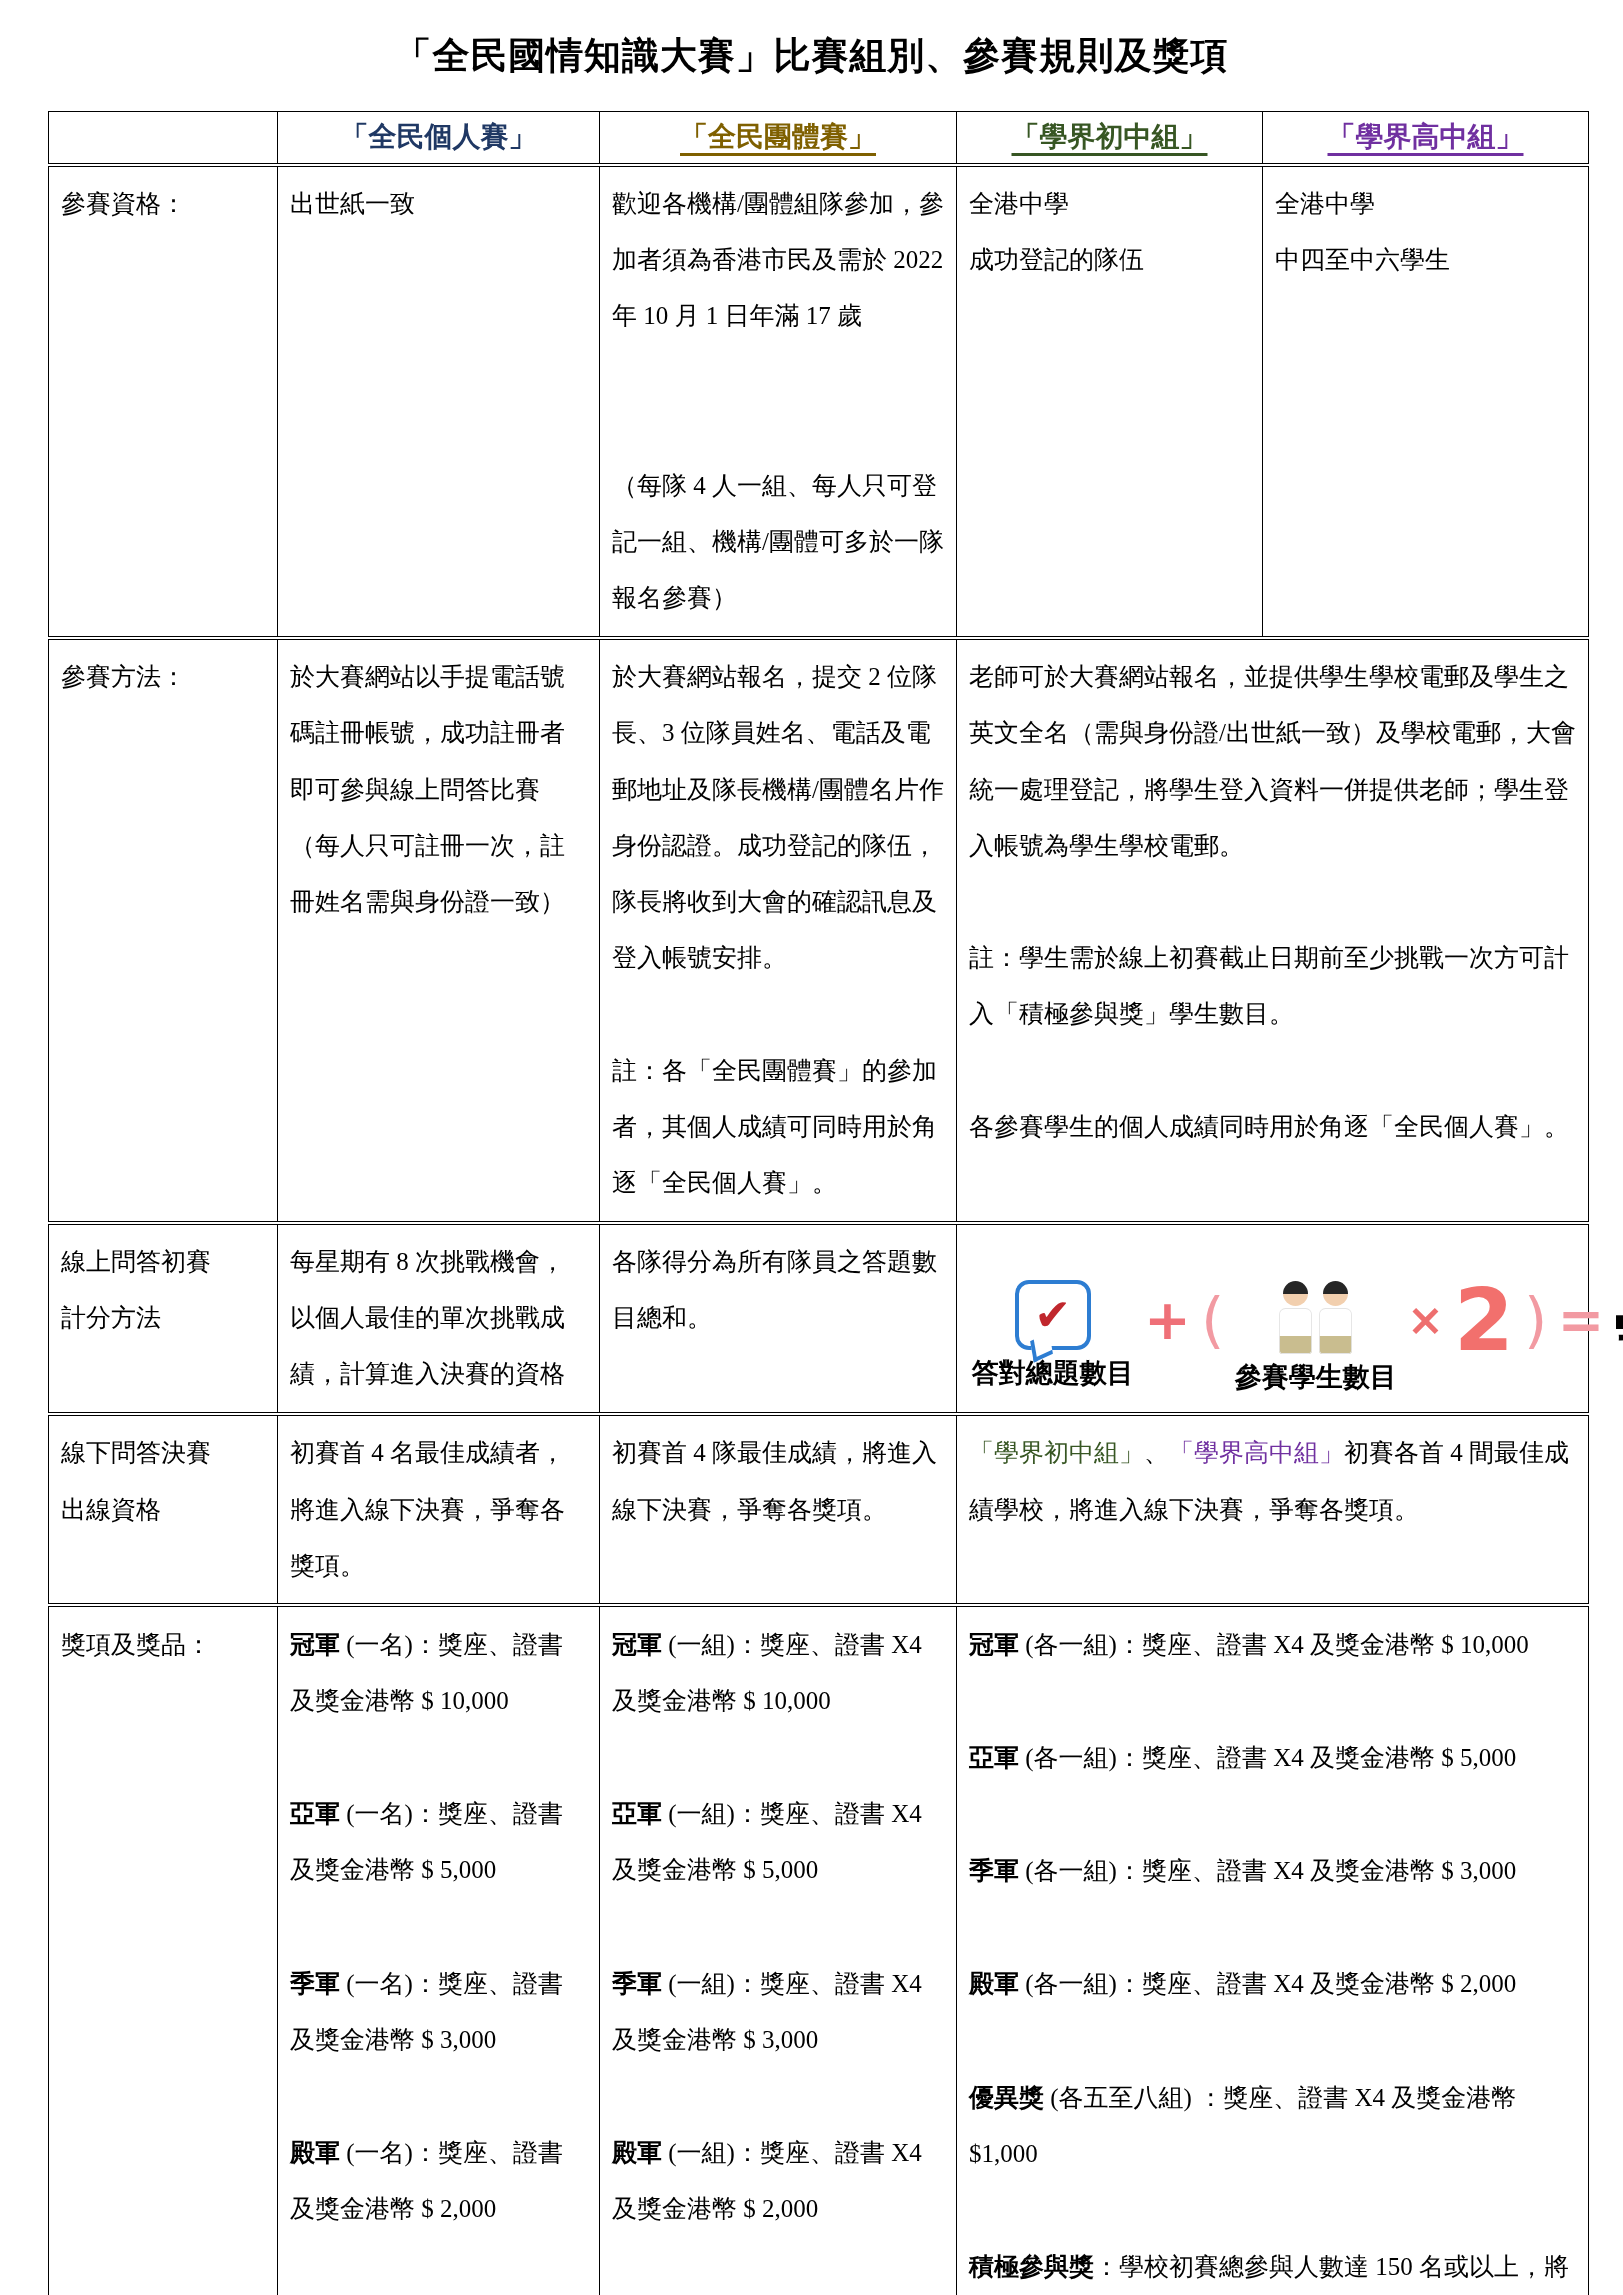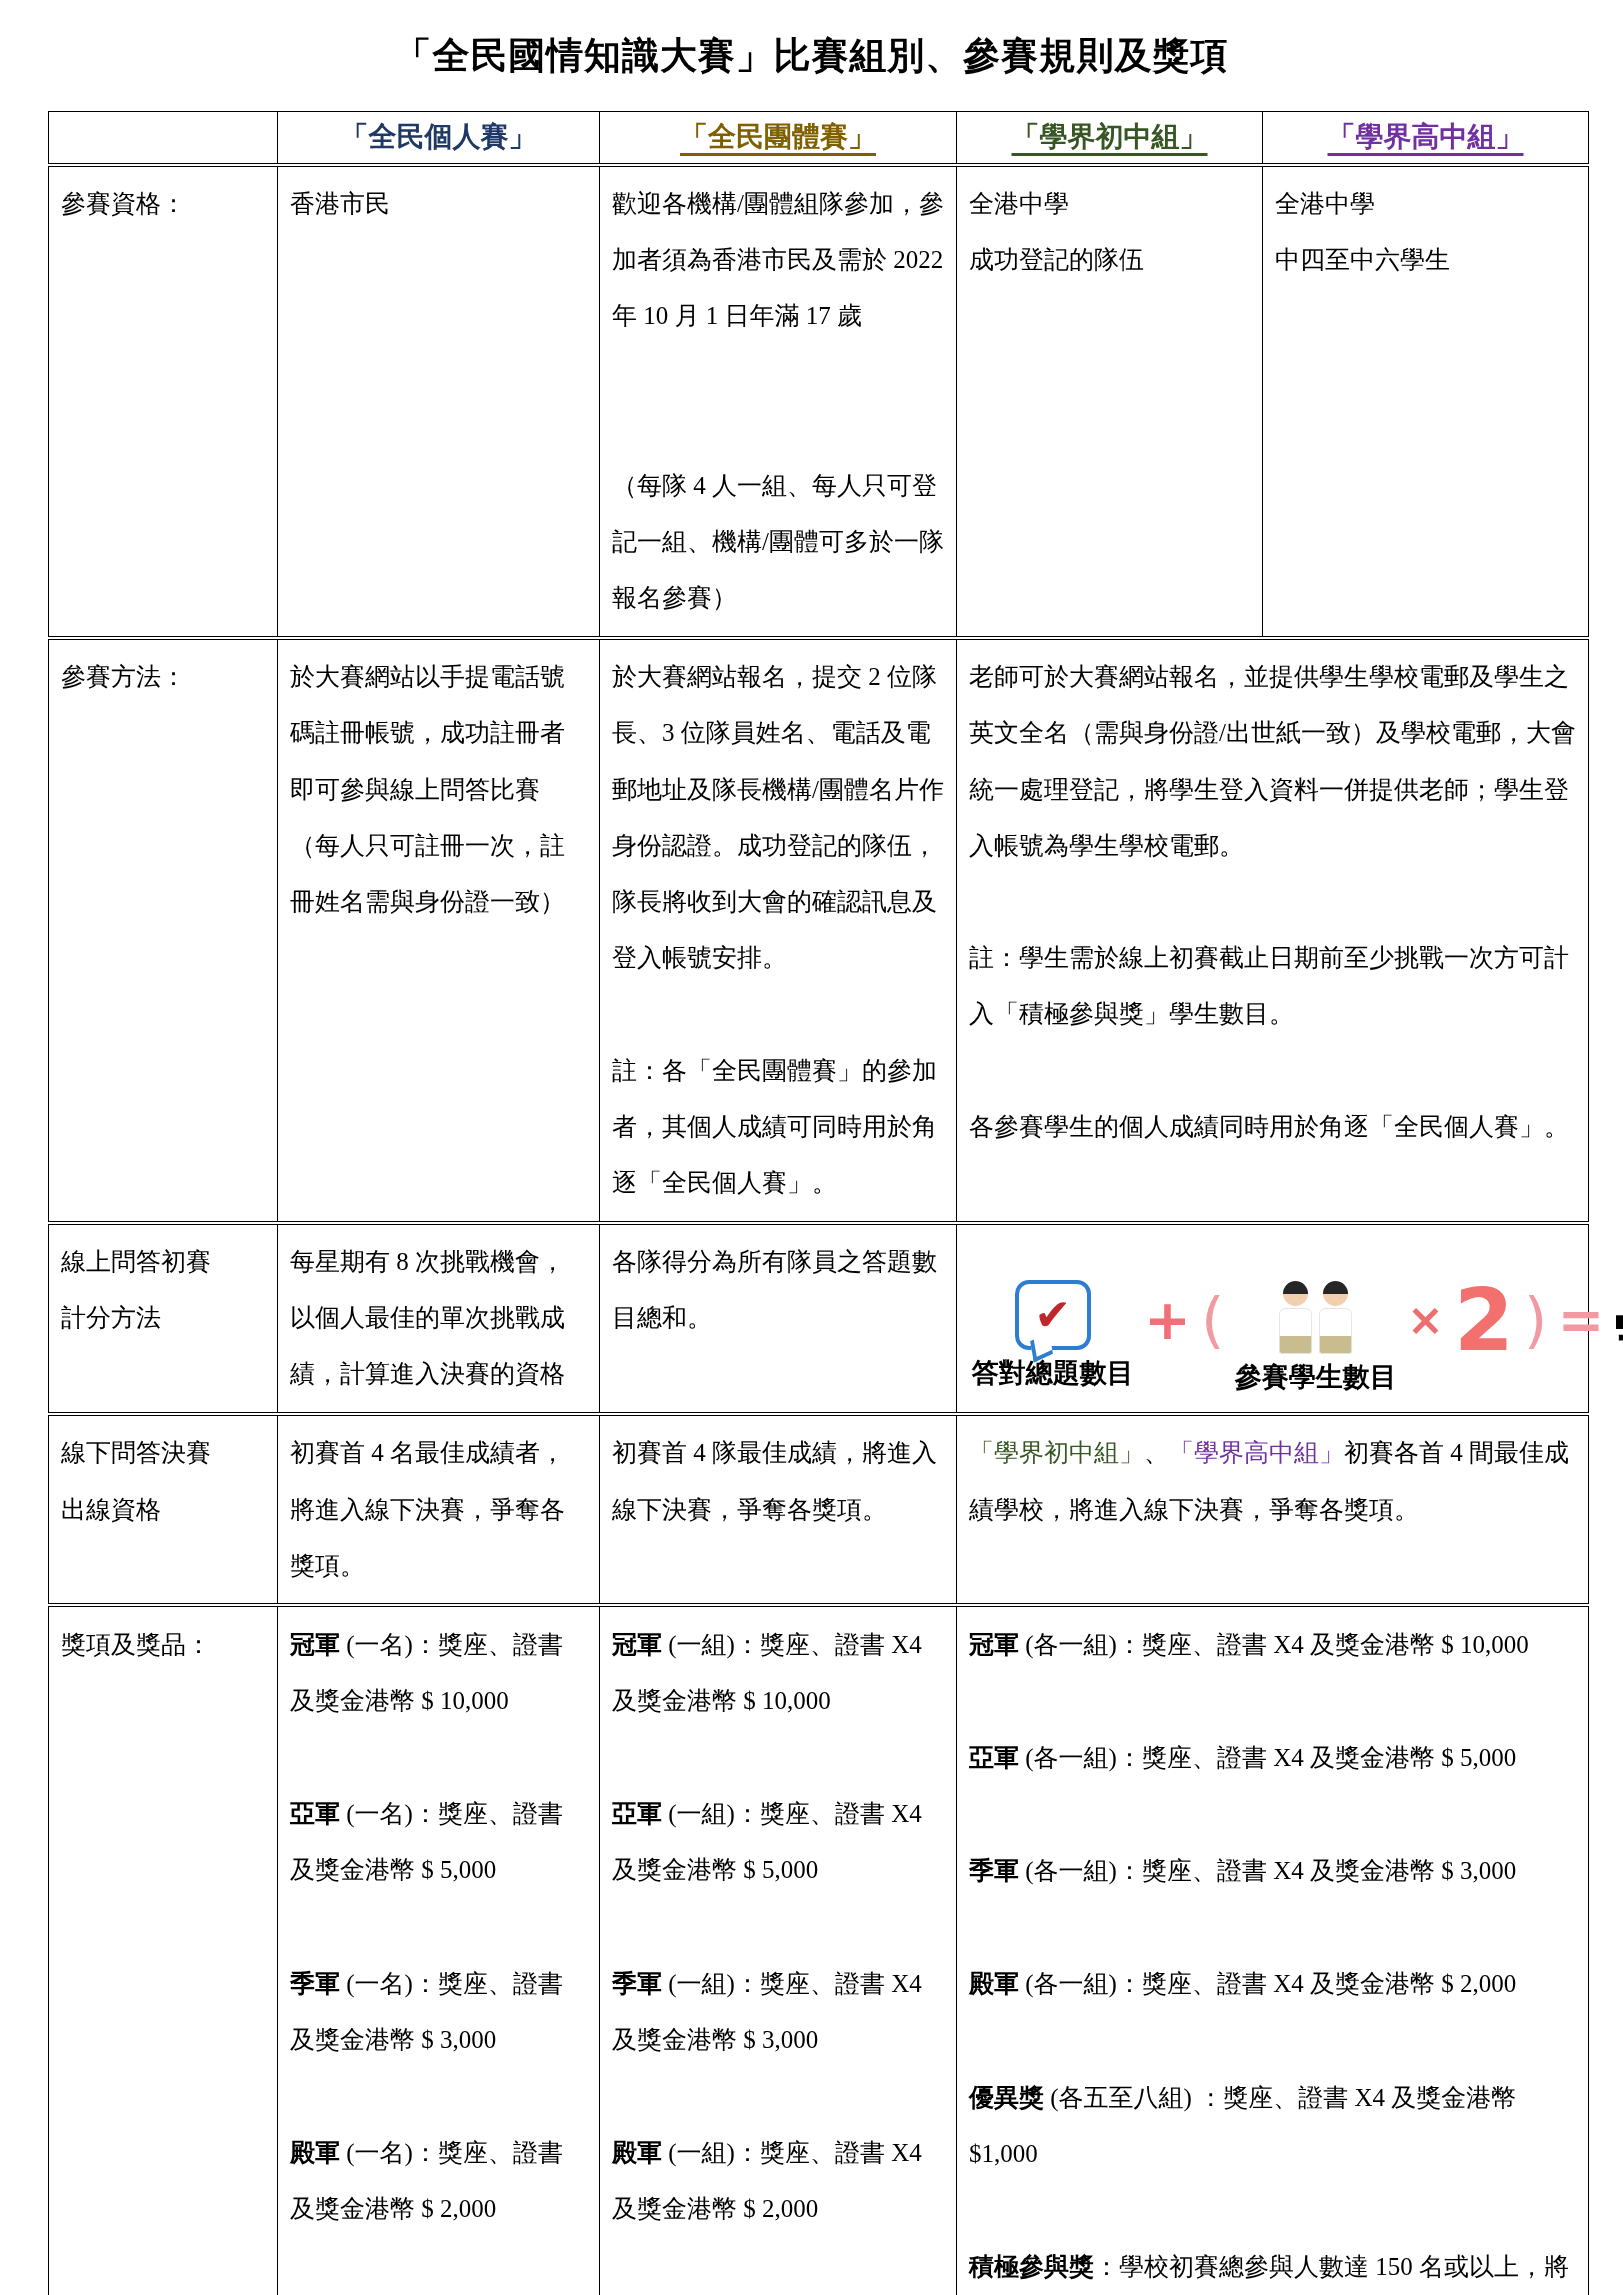--- a/index.html
+++ b/index.html
@@ -88,21 +88,21 @@
         <th><span class="c-ind">「全民個人賽」</span></th>
         <th><span class="c-team u">「全民團體賽」</span></th>
         <th><span class="c-junior u">「學界初中組」</span></th>
         <th><span class="c-senior u">「學界高中組」</span></th>
       </tr>
     </thead>
     <tbody>
       <tr class="h-elig">
         <td class="rowlabel">參賽資格：</td>
         <td>
-          <p>香港市民</p>
+          <p>出世紙一致</p>
         </td>
         <td>
           <p>歡迎各機構/團體組隊參加，參加者須為香港市民及需於 2022 年 10 月 1 日年滿 17 歲</p>
           <div class="gap2"></div>
           <p>（每隊 4 人一組、每人只可登記一組、機構/團體可多於一隊報名參賽）</p>
         </td>
         <td>
           <p>全港中學</p>
           <p>成功登記的隊伍</p>
         </td>

